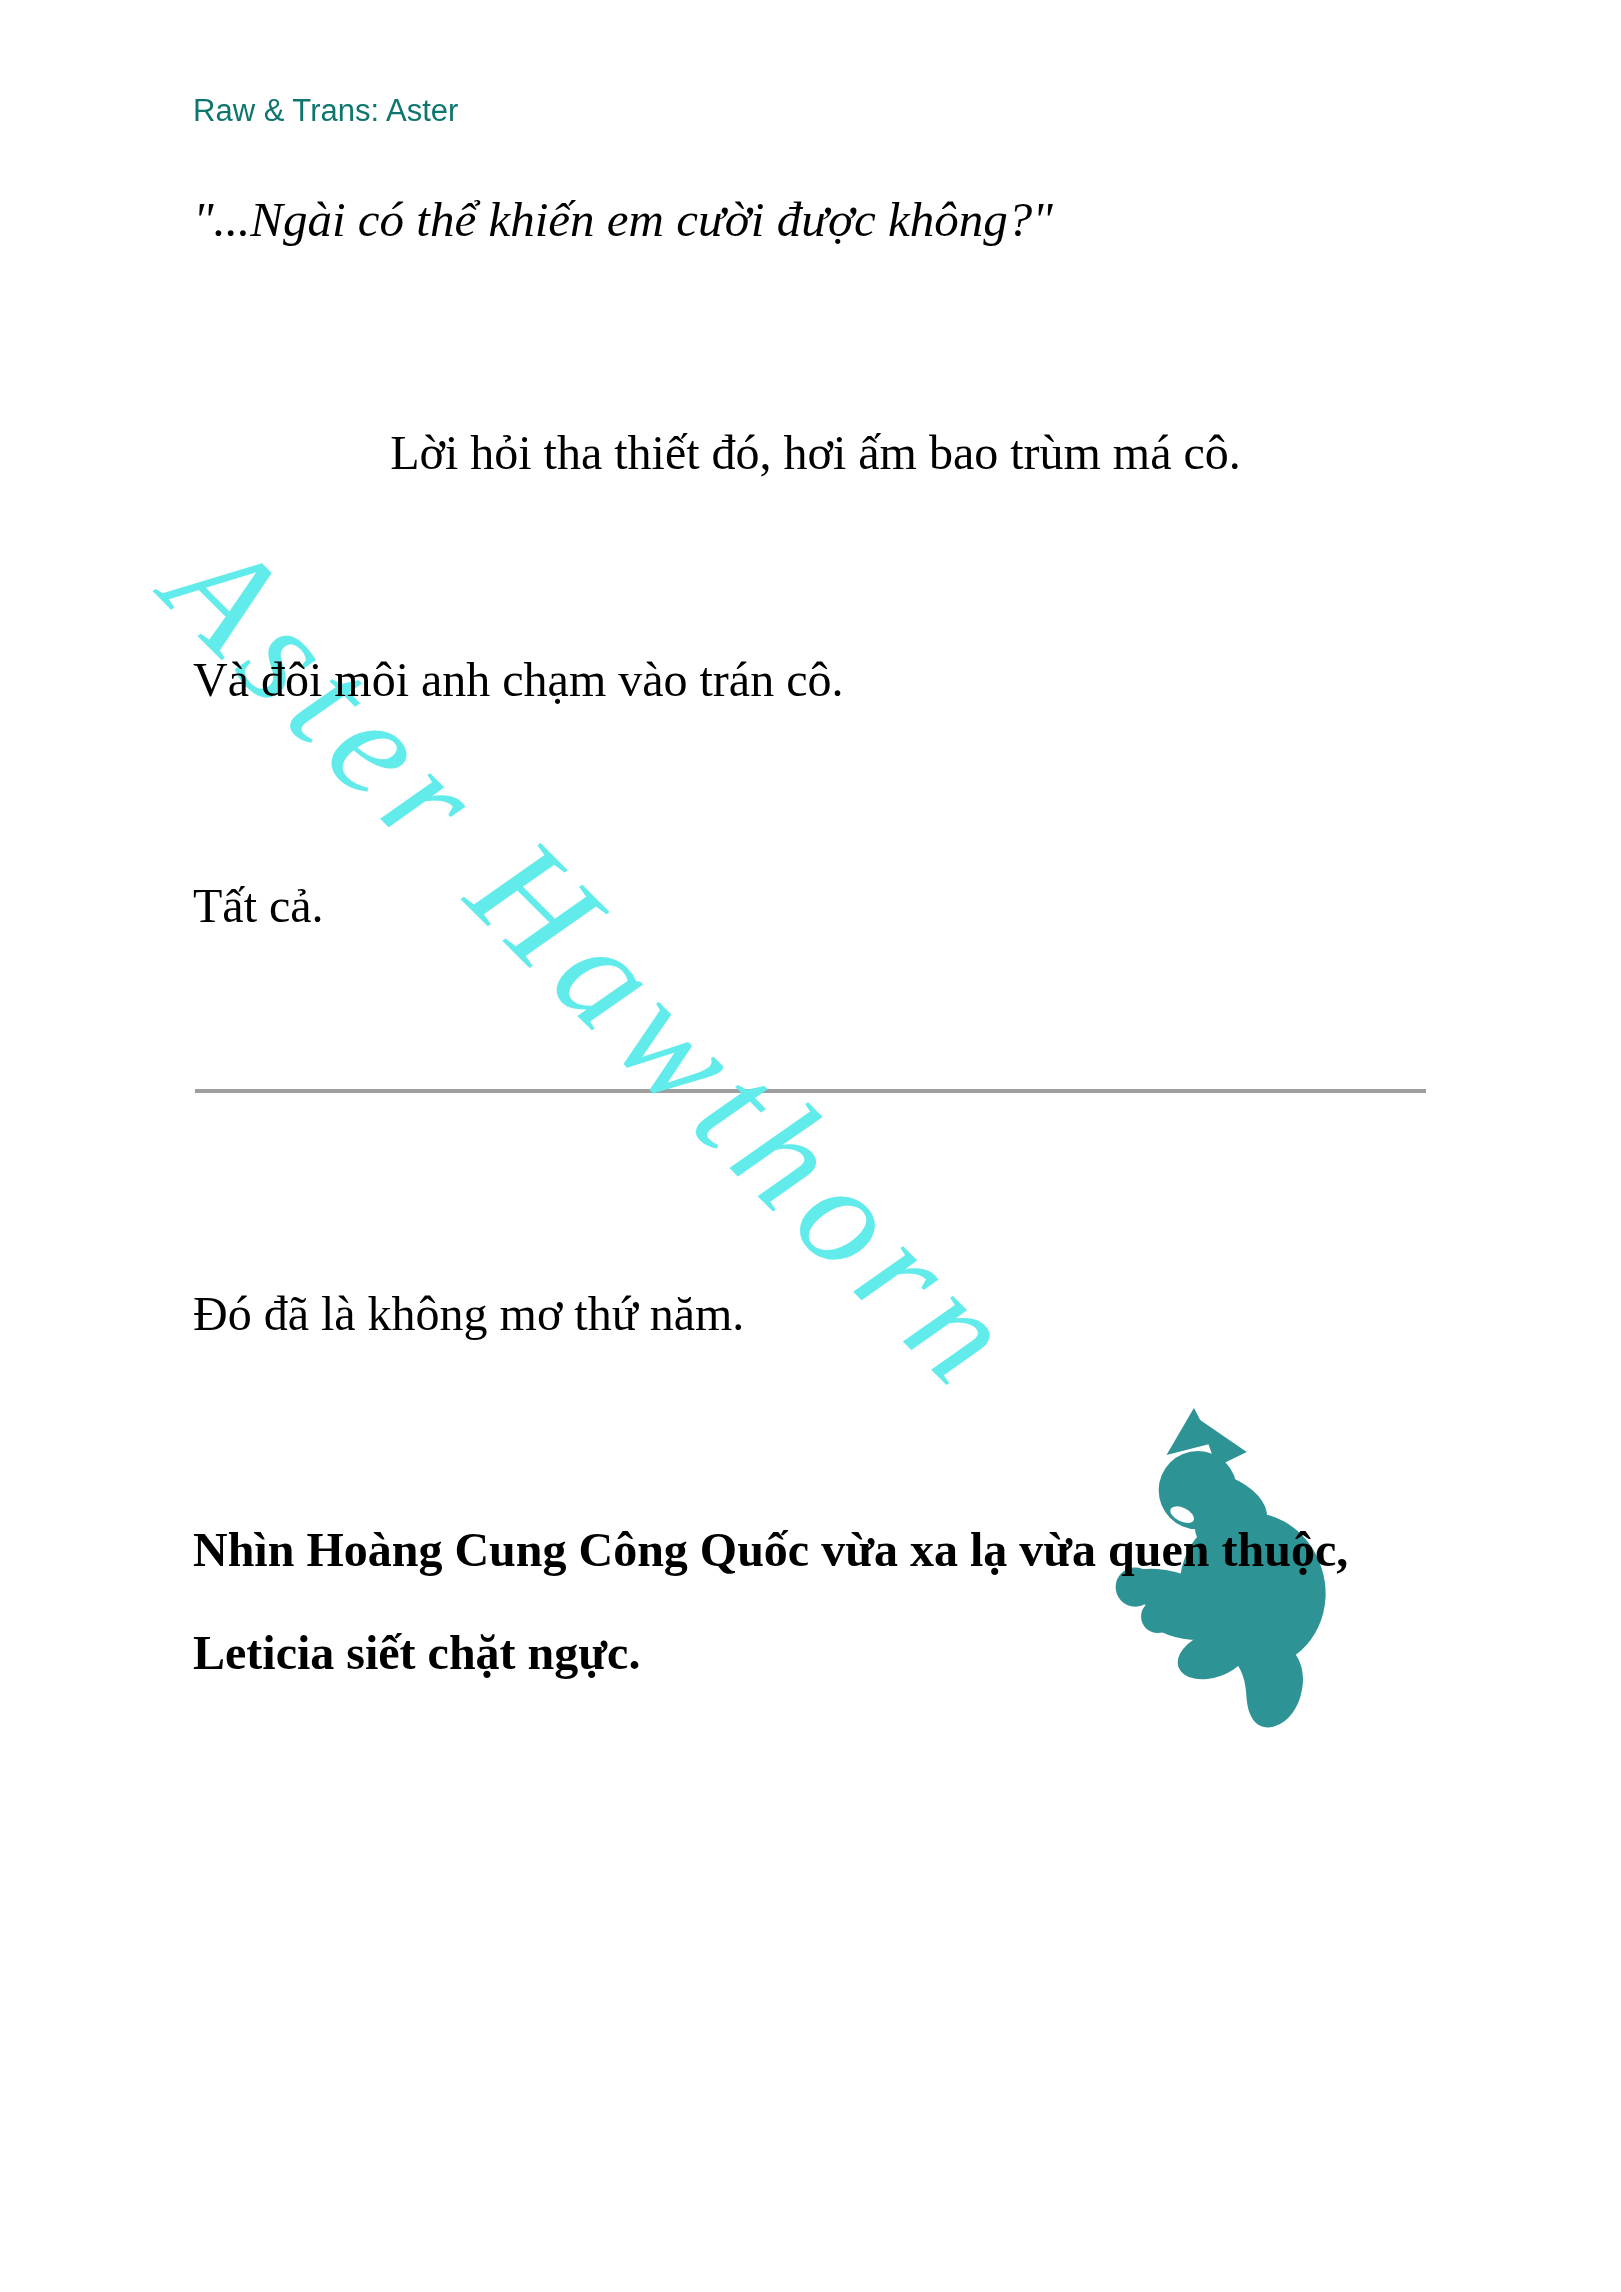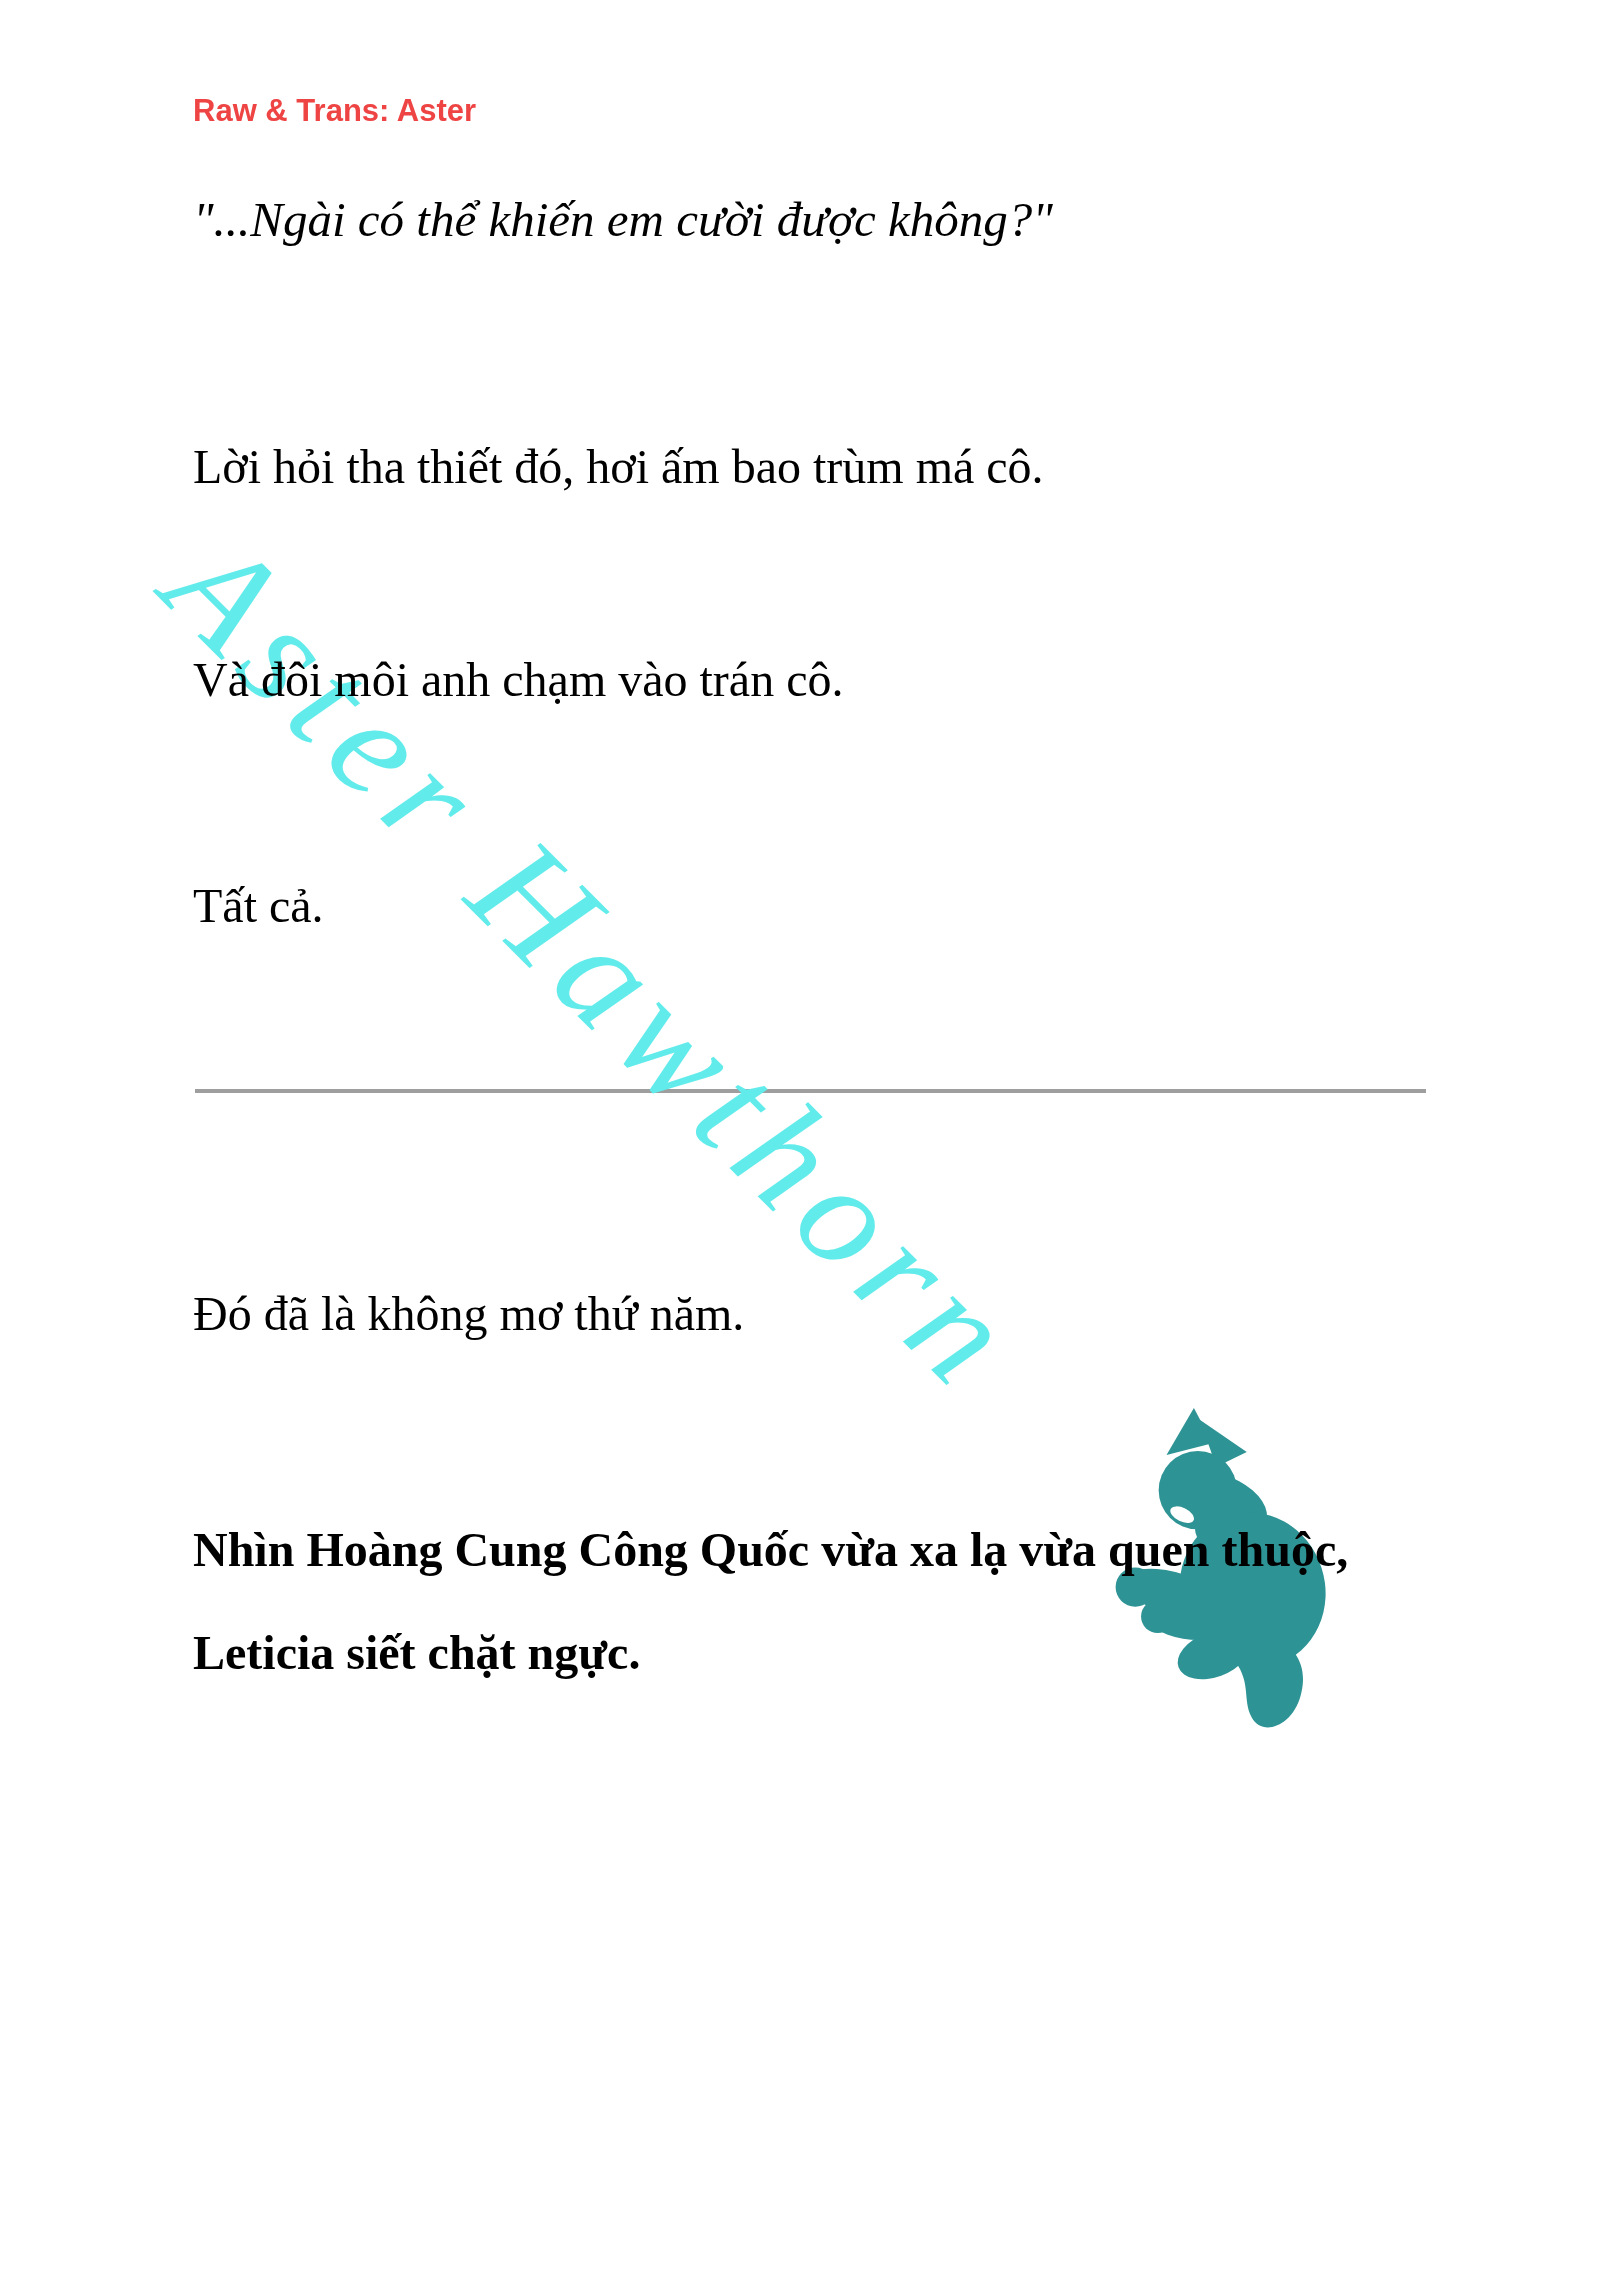--- a/index.html
+++ b/index.html
@@ -12,43 +12,42 @@
     font-family: "Liberation Serif", serif;
     color: #000000;
   }
   .header {
     position: absolute;
     left: 193px;
     top: 91px;
     font-family: "Liberation Sans", sans-serif;
     font-size: 31px;
     line-height: 39px;
-    color: #ef4444;
+    color: #0f766e;
     z-index: 4;
-    font-weight: bold;
   }
   .quote {
     position: absolute;
     left: 193px;
     top: 168px;
     width: 1245px;
     font-style: italic;
     font-size: 49px;
     line-height: 103px;
     z-index: 4;
   }
   .para {
     position: absolute;
     left: 193px;
     width: 1245px;
     font-size: 48px;
     line-height: 103px;
     z-index: 4;
   }
-  .p1 { top: 415px; }
+  .p1 { top: 401px; text-align: center; }
   .p2 { top: 628px; }
   .p3 { top: 854px; }
   .p4 { top: 1262px; }
   .p5 { top: 1498px; font-weight: bold; }
   .p6 { top: 1802px; }
   .divider {
     position: absolute;
     left: 195px;
     top: 1089px;
     width: 1231px;

